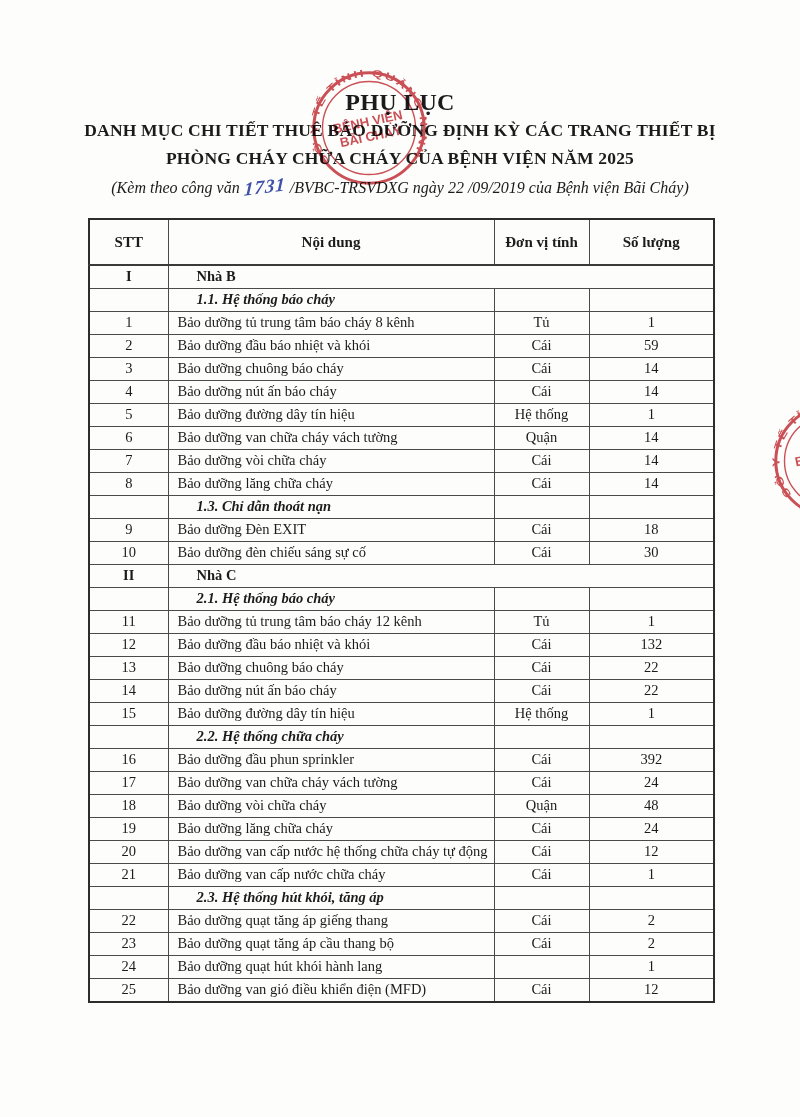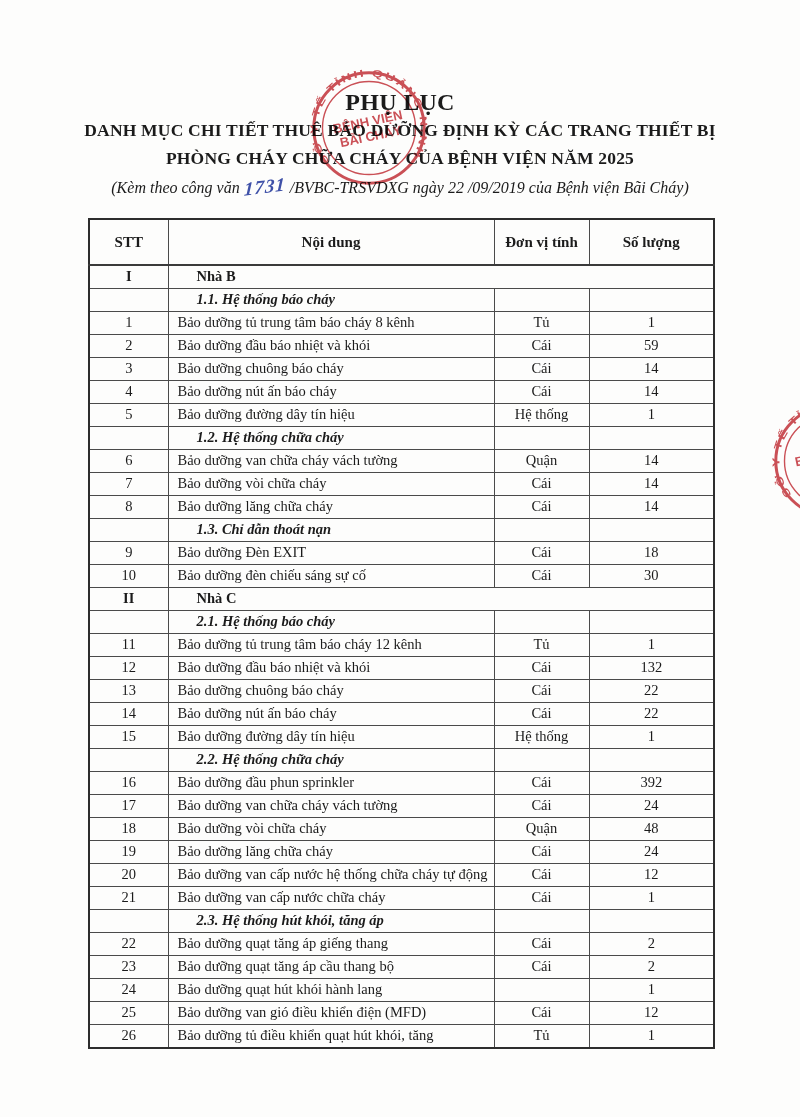--- a/index.html
+++ b/index.html
@@ -155,26 +155,20 @@
           <td class="c-content">Bảo dưỡng nút ấn báo cháy</td>
           <td class="c-unit">Cái</td>
           <td class="c-qty">14</td>
         </tr>
         <tr class="row-item">
           <td class="c-stt">5</td>
           <td class="c-content">Bảo dưỡng đường dây tín hiệu</td>
           <td class="c-unit">Hệ thống</td>
           <td class="c-qty">1</td>
         </tr>
-        <tr class="row-subsection">
-          <td class="c-stt"></td>
-          <td class="c-content">1.2. Hệ thống chữa cháy</td>
-          <td class="c-unit"></td>
-          <td class="c-qty"></td>
-        </tr>
         <tr class="row-item">
           <td class="c-stt">6</td>
           <td class="c-content">Bảo dưỡng van chữa cháy vách tường</td>
           <td class="c-unit">Quận</td>
           <td class="c-qty">14</td>
         </tr>
         <tr class="row-item">
           <td class="c-stt">7</td>
           <td class="c-content">Bảo dưỡng vòi chữa cháy</td>
           <td class="c-unit">Cái</td>
@@ -309,22 +303,16 @@
           <td class="c-content">Bảo dưỡng quạt hút khói hành lang</td>
           <td class="c-unit"></td>
           <td class="c-qty">1</td>
         </tr>
         <tr class="row-item">
           <td class="c-stt">25</td>
           <td class="c-content">Bảo dưỡng van gió điều khiển điện (MFD)</td>
           <td class="c-unit">Cái</td>
           <td class="c-qty">12</td>
         </tr>
-        <tr class="row-item">
-          <td class="c-stt">26</td>
-          <td class="c-content">Bảo dưỡng tủ điều khiển quạt hút khói, tăng</td>
-          <td class="c-unit">Tủ</td>
-          <td class="c-qty">1</td>
-        </tr>
       </tbody>
   </table>
 
 </div>
 
 </body></html>

